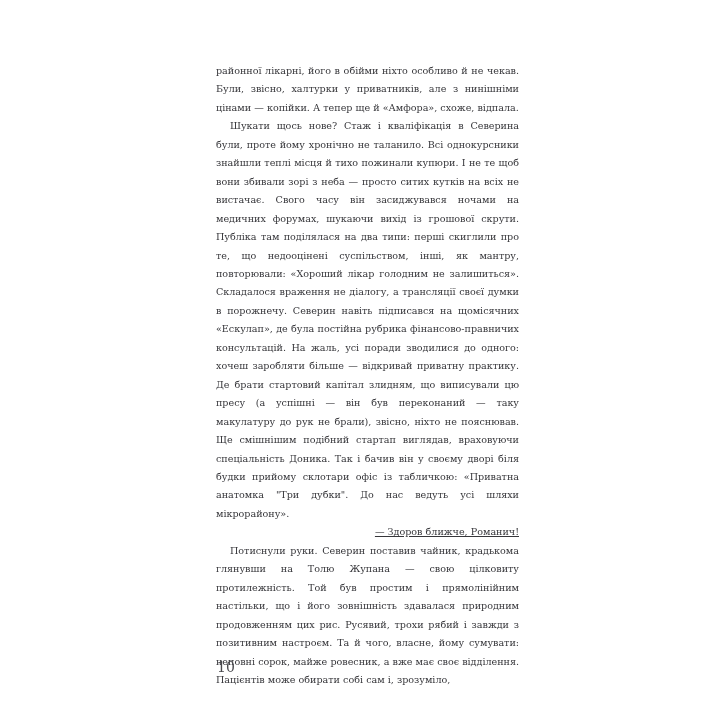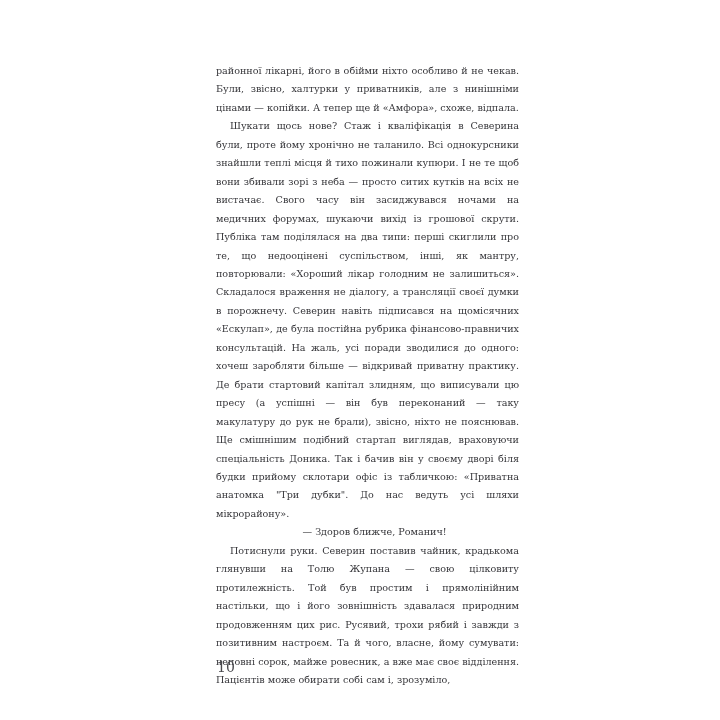--- a/index.html
+++ b/index.html
@@ -45,21 +45,22 @@
   }
 
   
   .para.continuation {
     text-indent: 0;
   }
 
   
   .para.dialogue {
     text-indent: 14px;
-    text-align: center;
+    text-align: right;
+    text-decoration: underline;
   }
 
   
   .para:last-child {
     text-align: justify;
   }
 
   #folio {
     position: absolute;
     left: 217px;

